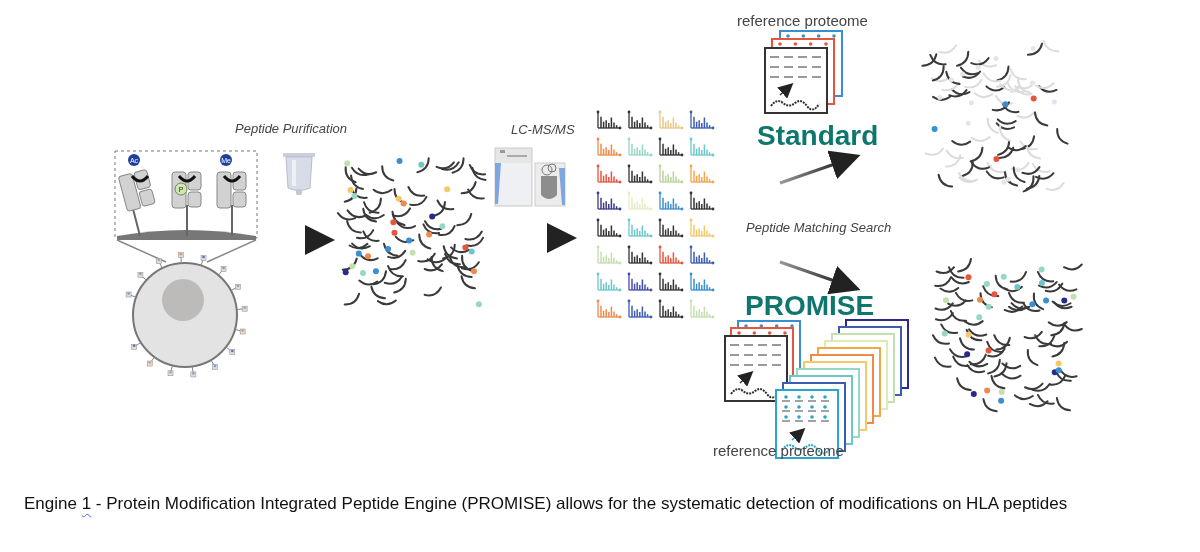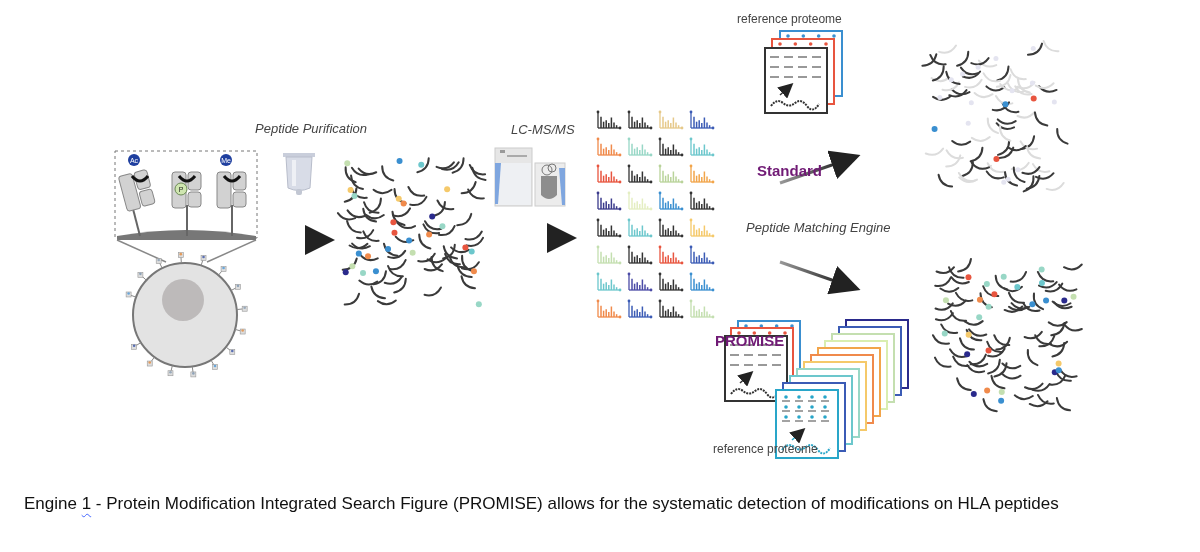--- a/index.html
+++ b/index.html
@@ -1,21 +1,21 @@
 <!DOCTYPE html>
 <html><head>
 <meta charset="utf-8">
 <style>
   html, body { margin:0; padding:0; background:#ffffff; }
   body { width:1200px; height:552px; position:relative; overflow:hidden; font-family:"Liberation Sans", sans-serif; }
   #fig { position:absolute; left:0; top:0; width:1200px; height:480px; }
   .lbl { position:absolute; color:#333; white-space:nowrap; }
   .ital { font-style:italic; font-size:13px; color:#444; }
-  .ref { font-size:12px; color:#444; }
-  .big { font-size:15px; font-weight:bold; color:#701a75;margin-top:42px; }
+  .ref { font-size:15px; color:#444; }
+  .big { font-size:28px; font-weight:bold; color:#0f766e; }
   #caption { position:absolute; left:24px; top:490px; width:1170px; font-family:"Liberation Sans", sans-serif; font-size:17px; line-height:28px; color:#111; }
   #caption .num { text-decoration: underline wavy #4466ff; text-decoration-thickness:1px; text-underline-offset:4px; }
 </style>
 </head>
 <body>
 
 <div id="fig">
   <svg id="svg" width="1200" height="480" viewBox="0 0 1200 480" xmlns="http://www.w3.org/2000/svg">
     <defs>
       <marker id="arrowhead" markerWidth="10" markerHeight="10" refX="7" refY="5" orient="auto">
@@ -934,22 +934,22 @@
         <circle cx="1032.3570601851852" cy="304.25218621399176" r="3" fill="#3a8fd0"></circle>
         <circle cx="994.4004629629629" cy="294.2517361111111" r="3" fill="#e8553f"></circle>
         <circle cx="1001.1313657407408" cy="400.72119341563786" r="3" fill="#3a8fd0"></circle>
         <circle cx="973.7997685185185" cy="394.07722479423865" r="3" fill="#2a2a8c"></circle>
         <circle cx="968.6556712962963" cy="334.73649691358025" r="3" fill="#f5c96a"></circle>
         <circle cx="1041.9490740740741" cy="283.1156764403292" r="3" fill="#6cc7cc"></circle>
         <circle cx="979.9299768518518" cy="299.63143004115227" r="3" fill="#f08a4b"></circle>
       </g>
   </svg>
 
-  <div class="lbl ital" style="left:255px;top:121px;">Peptide Purification</div>
+  <div class="lbl ital" style="left:235px;top:121px;">Peptide Purification</div>
   <div class="lbl ital" style="left:495px;top:122px;margin-left:16px;">LC-MS/MS</div>
   <div class="lbl ref" style="left:737px;top:12px;">reference proteome</div>
   <div class="lbl big" style="left:757px;top:120px;">Standard</div>
-  <div class="lbl ital" style="left:746px;top:220px;">Peptide Matching Engine</div>
-  <div class="lbl big" style="left:715px;top:290px;">PROMISE</div>
+  <div class="lbl ital" style="left:746px;top:220px;">Peptide Matching Search</div>
+  <div class="lbl big" style="left:745px;top:290px;">PROMISE</div>
   <div class="lbl ref" style="left:713px;top:442px;">reference proteome</div>
 </div>
 
-<div id="caption"><span>Engine </span><span class="num">1</span><span> - Protein Modification Integrated Search Figure (PROMISE) allows for the systematic detection of modifications on HLA peptides</span></div>
+<div id="caption"><span>Engine </span><span class="num">1</span><span> - Protein Modification Integrated Peptide Engine (PROMISE) allows for the systematic detection of modifications on HLA peptides</span></div>
 
 </body></html>

